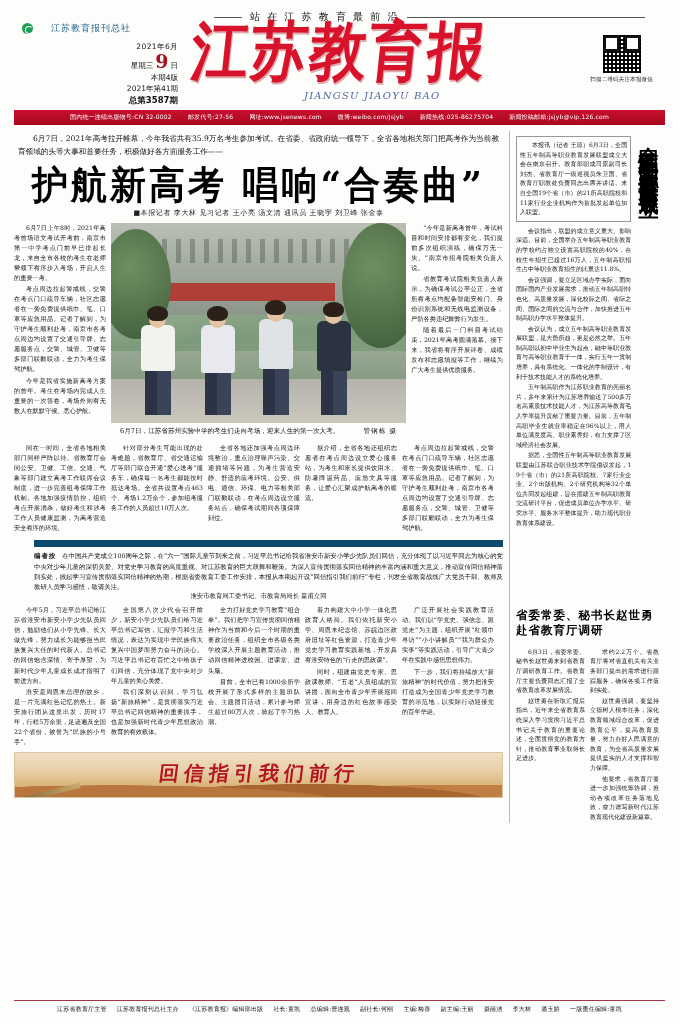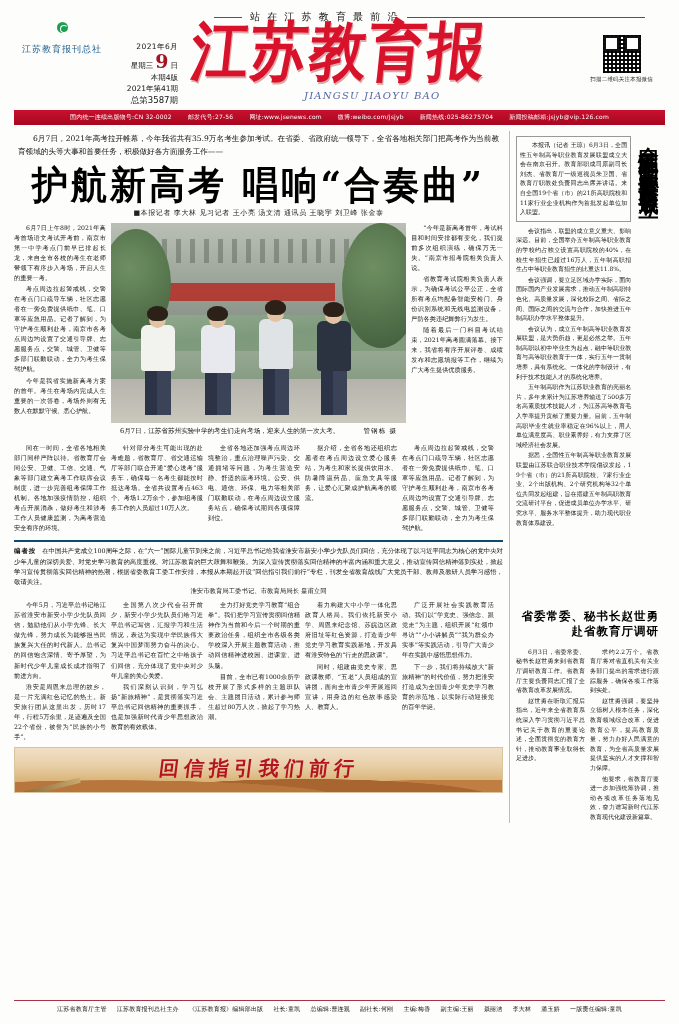--- a/index.html
+++ b/index.html
@@ -25,21 +25,21 @@
     display: flex; align-items: center; gap: 8px;
   }
   .slogan-rule { flex: 0 0 28px; height: 1px; background: #555; }
   .slogan-rule.long { flex: 1 1 auto; }
   .slogan-text {
     font-family: "DejaVu Serif", "Liberation Serif", serif;
     font-size: 10px; letter-spacing: 2px; color: #1a1a1a; white-space: nowrap;
   }
   .jsjybk {
     position: absolute; left: 8px; top: 16px;
-    display: flex; align-items: center; gap: 10px; flex-direction: column;
+    display: flex; align-items: center; gap: 18px;
   }
   .bk-logo {
     width: 11px; height: 11px; border-radius: 50%;
     background: #1d9e52; position: relative;
   }
   .bk-logo::after {
     content: ""; position: absolute; left: 3px; top: 2.5px;
     width: 6px; height: 6px; border-radius: 50%;
     border: 1.5px solid #fff; border-right-color: transparent;
   }
@@ -55,21 +55,21 @@
   .issue-line1 { letter-spacing: .4px; }
   .date-row {
     display: flex; align-items: baseline; justify-content: flex-end; gap: 2px;
     margin-top: -1px;
   }
   .date-big {
     font-family: "DejaVu Serif", "Liberation Serif", serif;
     font-size: 19px; color: #a31522; font-weight: bold; line-height: 1;
   }
   .issue-sub { font-size: 7.5px; line-height: 1.5; }
-  .issue-total { font-size: 8.5px; font-weight: normal; }
+  .issue-total { font-size: 8.5px; font-weight: bold; }
 
   .masthead-title {
     position: absolute; left: 178px; top: 16px;
     font-family: "DejaVu Serif", "Liberation Serif", serif;
     font-size: 57px; font-weight: bold; color: #d8122a;
     letter-spacing: 2px; line-height: 1;
     transform: skewX(-6deg) scaleY(1.12);
     text-shadow: 1px 1px 0 rgba(160,10,20,.35);
     white-space: nowrap;
   }
@@ -190,23 +190,23 @@
     font-size: 6.2px; line-height: 1.62; text-align: justify;
     color: #151515; text-indent: 12px; word-break: break-all;
   }
   .col-text p { margin: 0 0 1px 0; }
 
   .lead-lower { display: flex; gap: 5px; margin-top: 4px; }
   .lead-lower .lc { width: 92px; }
 
   
   .ed-note {
-    margin-top: 6px; border-top: 2px solid #0c4a6e; padding-top: 4px;
-    font-family: "DejaVu Serif", "Liberation Serif", serif;
-    font-size: 6.4px; line-height: 1.6; text-align: justify; color: #111;
+    margin-top: 6px; border-top: 7px solid #0c4a6e; padding-top: 4px;
+    font-family: "DejaVu Serif", "Liberation Serif", serif;
+    font-size: 6.4px; line-height: 1.6; text-align: justify; color: #111; margin-left: 20px;
   }
   .ed-note .lbl { font-weight: bold; letter-spacing: 1px; margin-right: 6px; }
 
   .head2 {
     text-align: center; font-family: "DejaVu Serif", "Liberation Serif", serif;
     font-weight: bold; color: #000; line-height: 1.2; margin: 7px 0 2px;
   }
   .head2 .l1 { font-size: 18px; letter-spacing: 2px; display: block; }
   .head2 .l2 { font-size: 19px; letter-spacing: 2px; display: block; }
   .head2-by { text-align: center; font-size: 6.4px; margin-bottom: 4px; color: #222; }
@@ -248,23 +248,23 @@
   .rc-box {
     border: 1px solid #999; padding: 3px; margin-top: 5px;
   }
   .rc-text {
     font-family: "DejaVu Serif", "Liberation Serif", serif;
     font-size: 6px; line-height: 1.6; text-align: justify;
     color: #151515; text-indent: 12px; word-break: break-all;
   }
   .rc-text p { margin: 0 0 1px 0; }
   .rc-head2 {
-    text-align: right; font-size: 11.5px; font-weight: bold;
+    text-align: left; font-size: 11.5px; font-weight: bold;
     letter-spacing: 1px; line-height: 1.3; margin: 8px 0 8px;
-    font-family: Liberation Serif, serif;
+    font-family: Liberation Mono, monospace;
   }
   .rc-two { display: flex; gap: 5px; }
   .rc-two .c { width: 69px; }
 
   
   .footer {
     position: absolute; left: 14px; right: 14px; bottom: 10px;
     border-top: 1px solid #a8324a; padding-top: 4px;
     text-align: center; font-size: 6px; color: #111; letter-spacing: .2px;
   }

